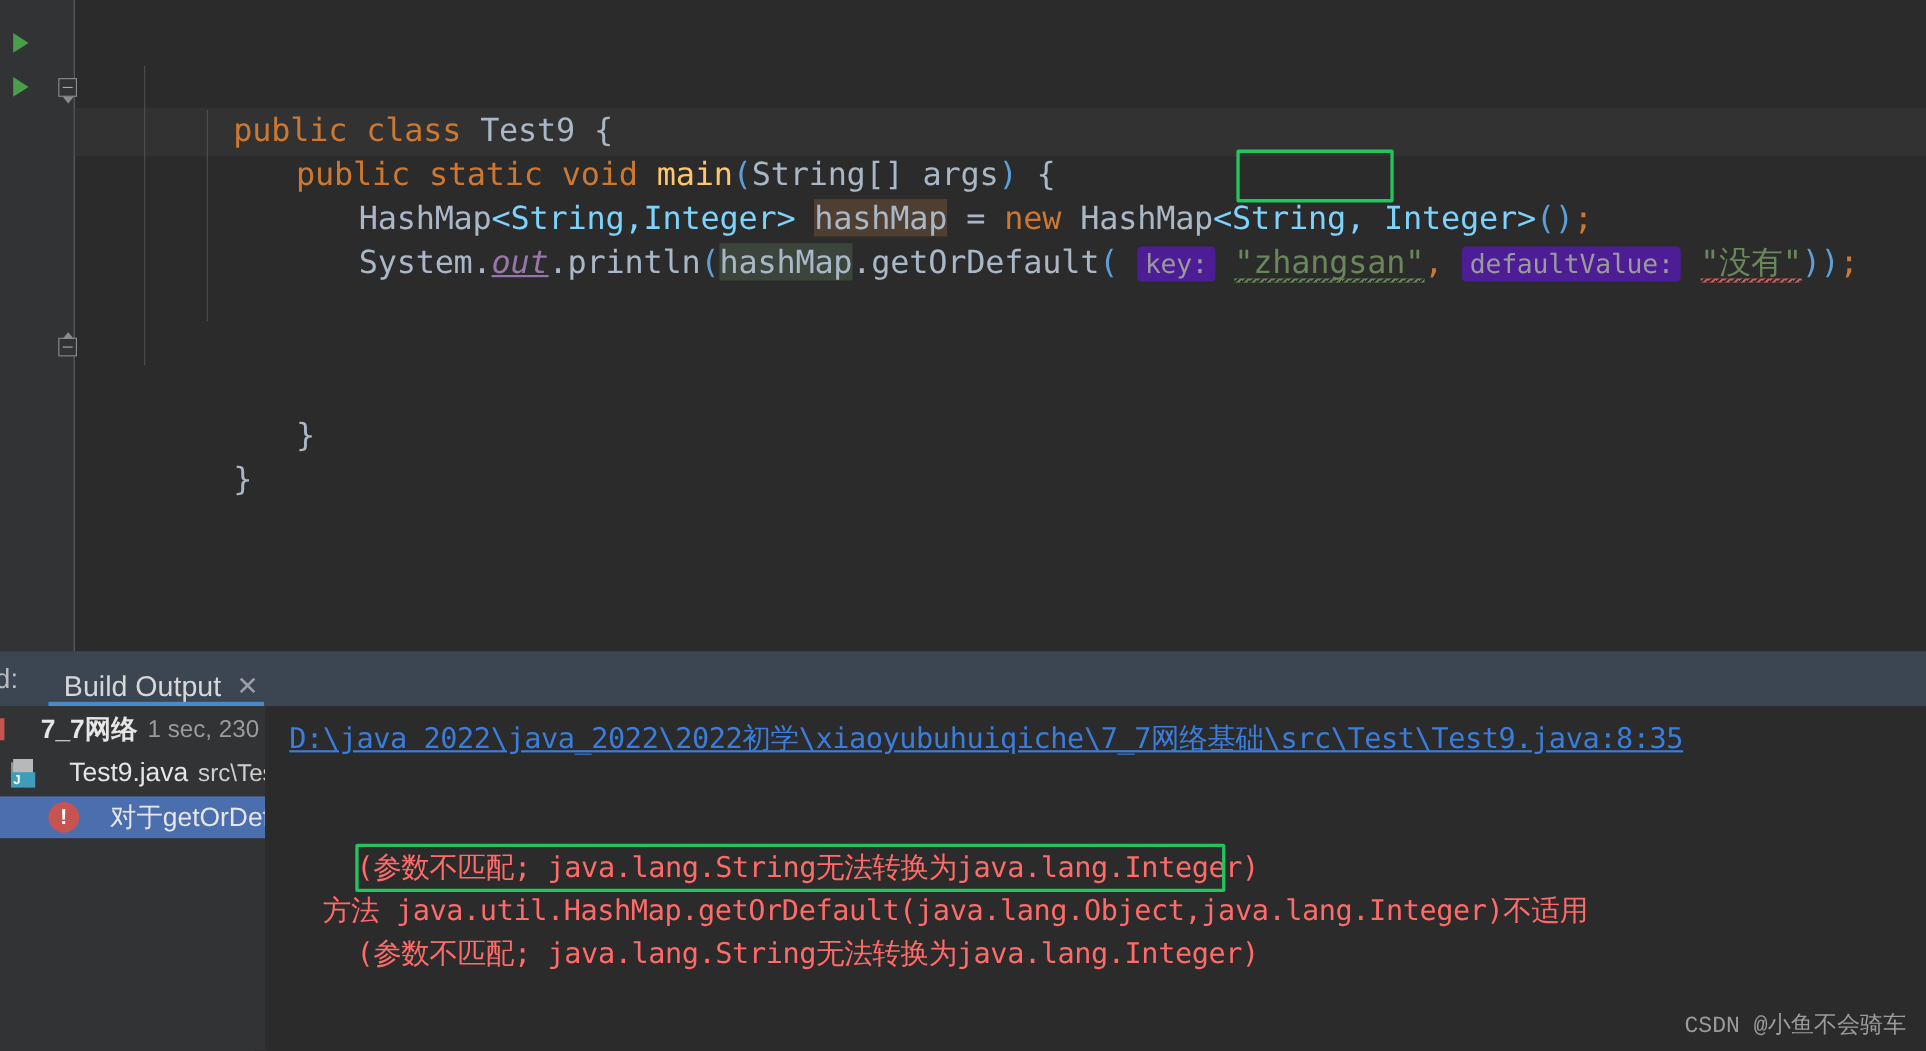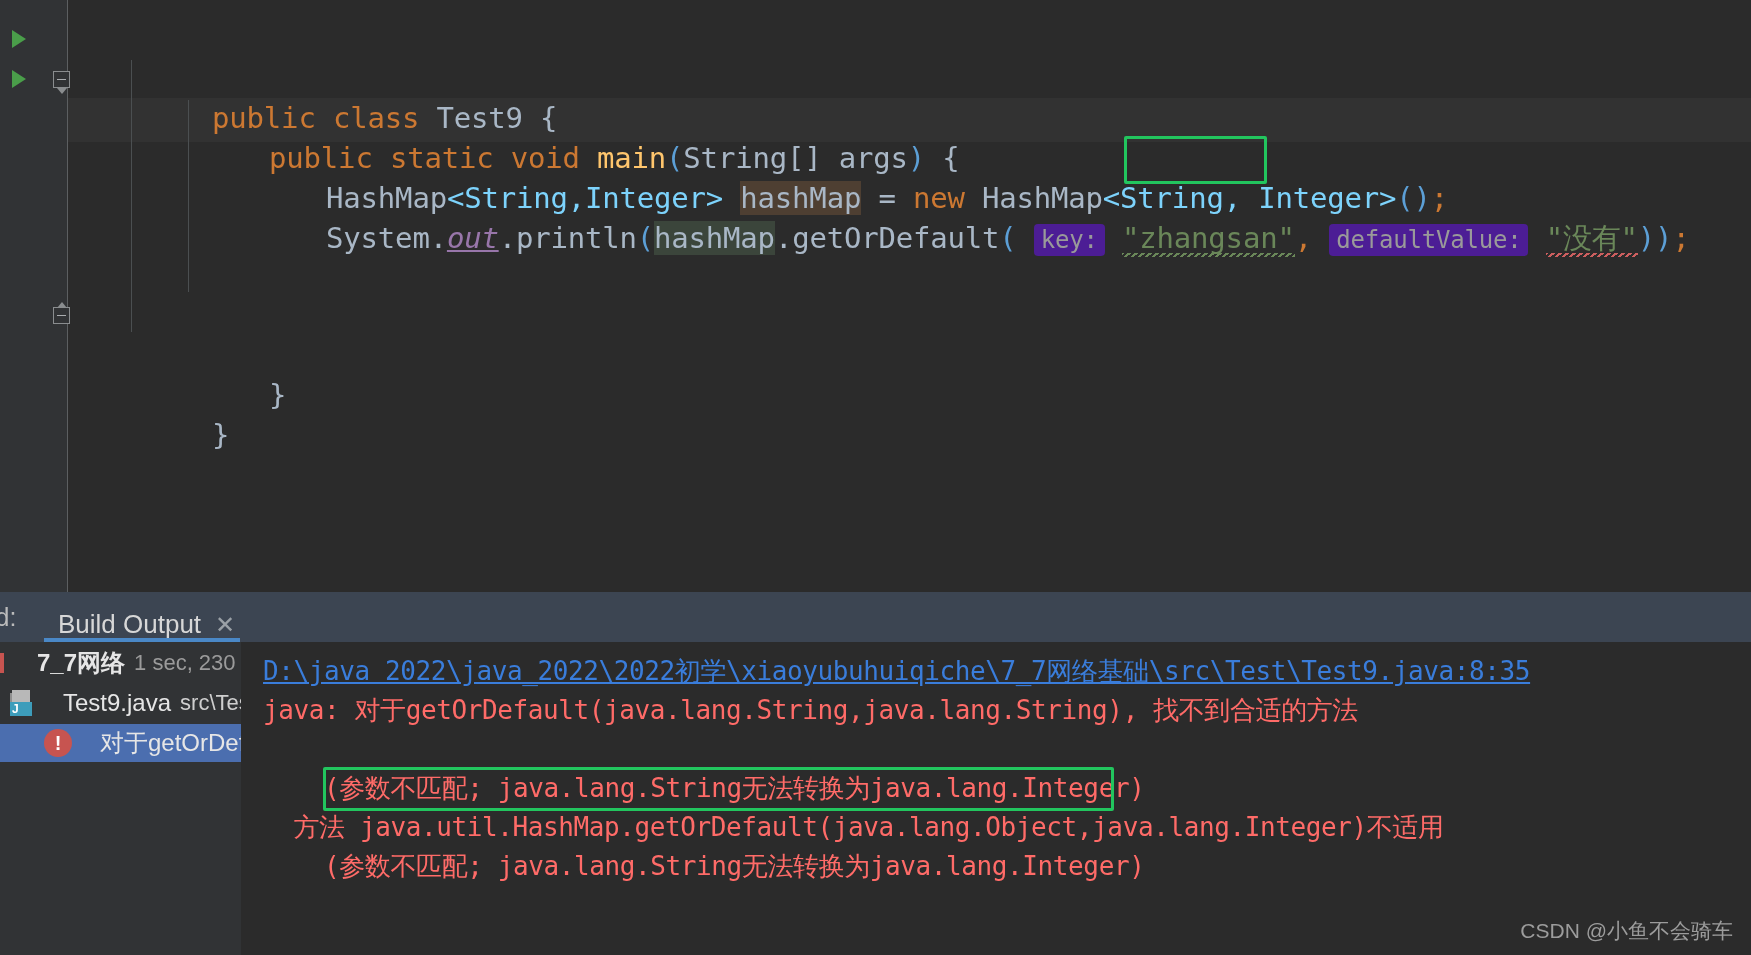--- a/index.html
+++ b/index.html
@@ -198,21 +198,21 @@
     position:absolute; left:241px; top:50px; width:2px; height:313px;
     background:#4a4d4f;
   }
   .divider-h{
     position:absolute; left:0; top:0; width:1751px; height:2px;
     background:#2b2b2b;
   }
   .watermark{
     position:absolute; right:18px; bottom:10px;
     color:#9c9c9c; font-size:21px;
-    font-family:Liberation Sans, sans-serif;
+    font-family:Liberation Mono, monospace;
   }
 </style>
 </head>
 <body>
 
 <div id="app">
 
   <div class="editor">
 
     <div class="gutter">
@@ -299,21 +299,20 @@
         <span class="err-icon"></span>
         <span class="tree-name">对于getOrDefau</span>
       </div>
     </div>
 
     <div class="divider-v"></div>
 
     <div class="console">
       <div class="c-line c-link" style="top:12px; left:22px;">D:\java 2022\java_2022\2022初学\xiaoyubuhuiqiche\7_7网络基础\src\Test\Test9.java:8:35</div>
 
-      <div class="c-line c-err" style="top:51px; left:22px;">java: 对于getOrDefault(java.lang.String,java.lang.String), 找不到合适的方法</div>
 
 
       <div class="c-line c-err" style="top:129px; left:22px;">    (参数不匹配; java.lang.String无法转换为java.lang.Integer)</div>
 
       <div class="c-line c-err" style="top:168px; left:22px;">  方法 java.util.HashMap.getOrDefault(java.lang.Object,java.lang.Integer)不适用</div>
 
       <div class="c-line c-err" style="top:207px; left:22px;">    (参数不匹配; java.lang.String无法转换为java.lang.Integer)</div>
 
       <div class="green-box" style="left:82px; top:125px; width:791px; height:44px;"></div>
     </div>

